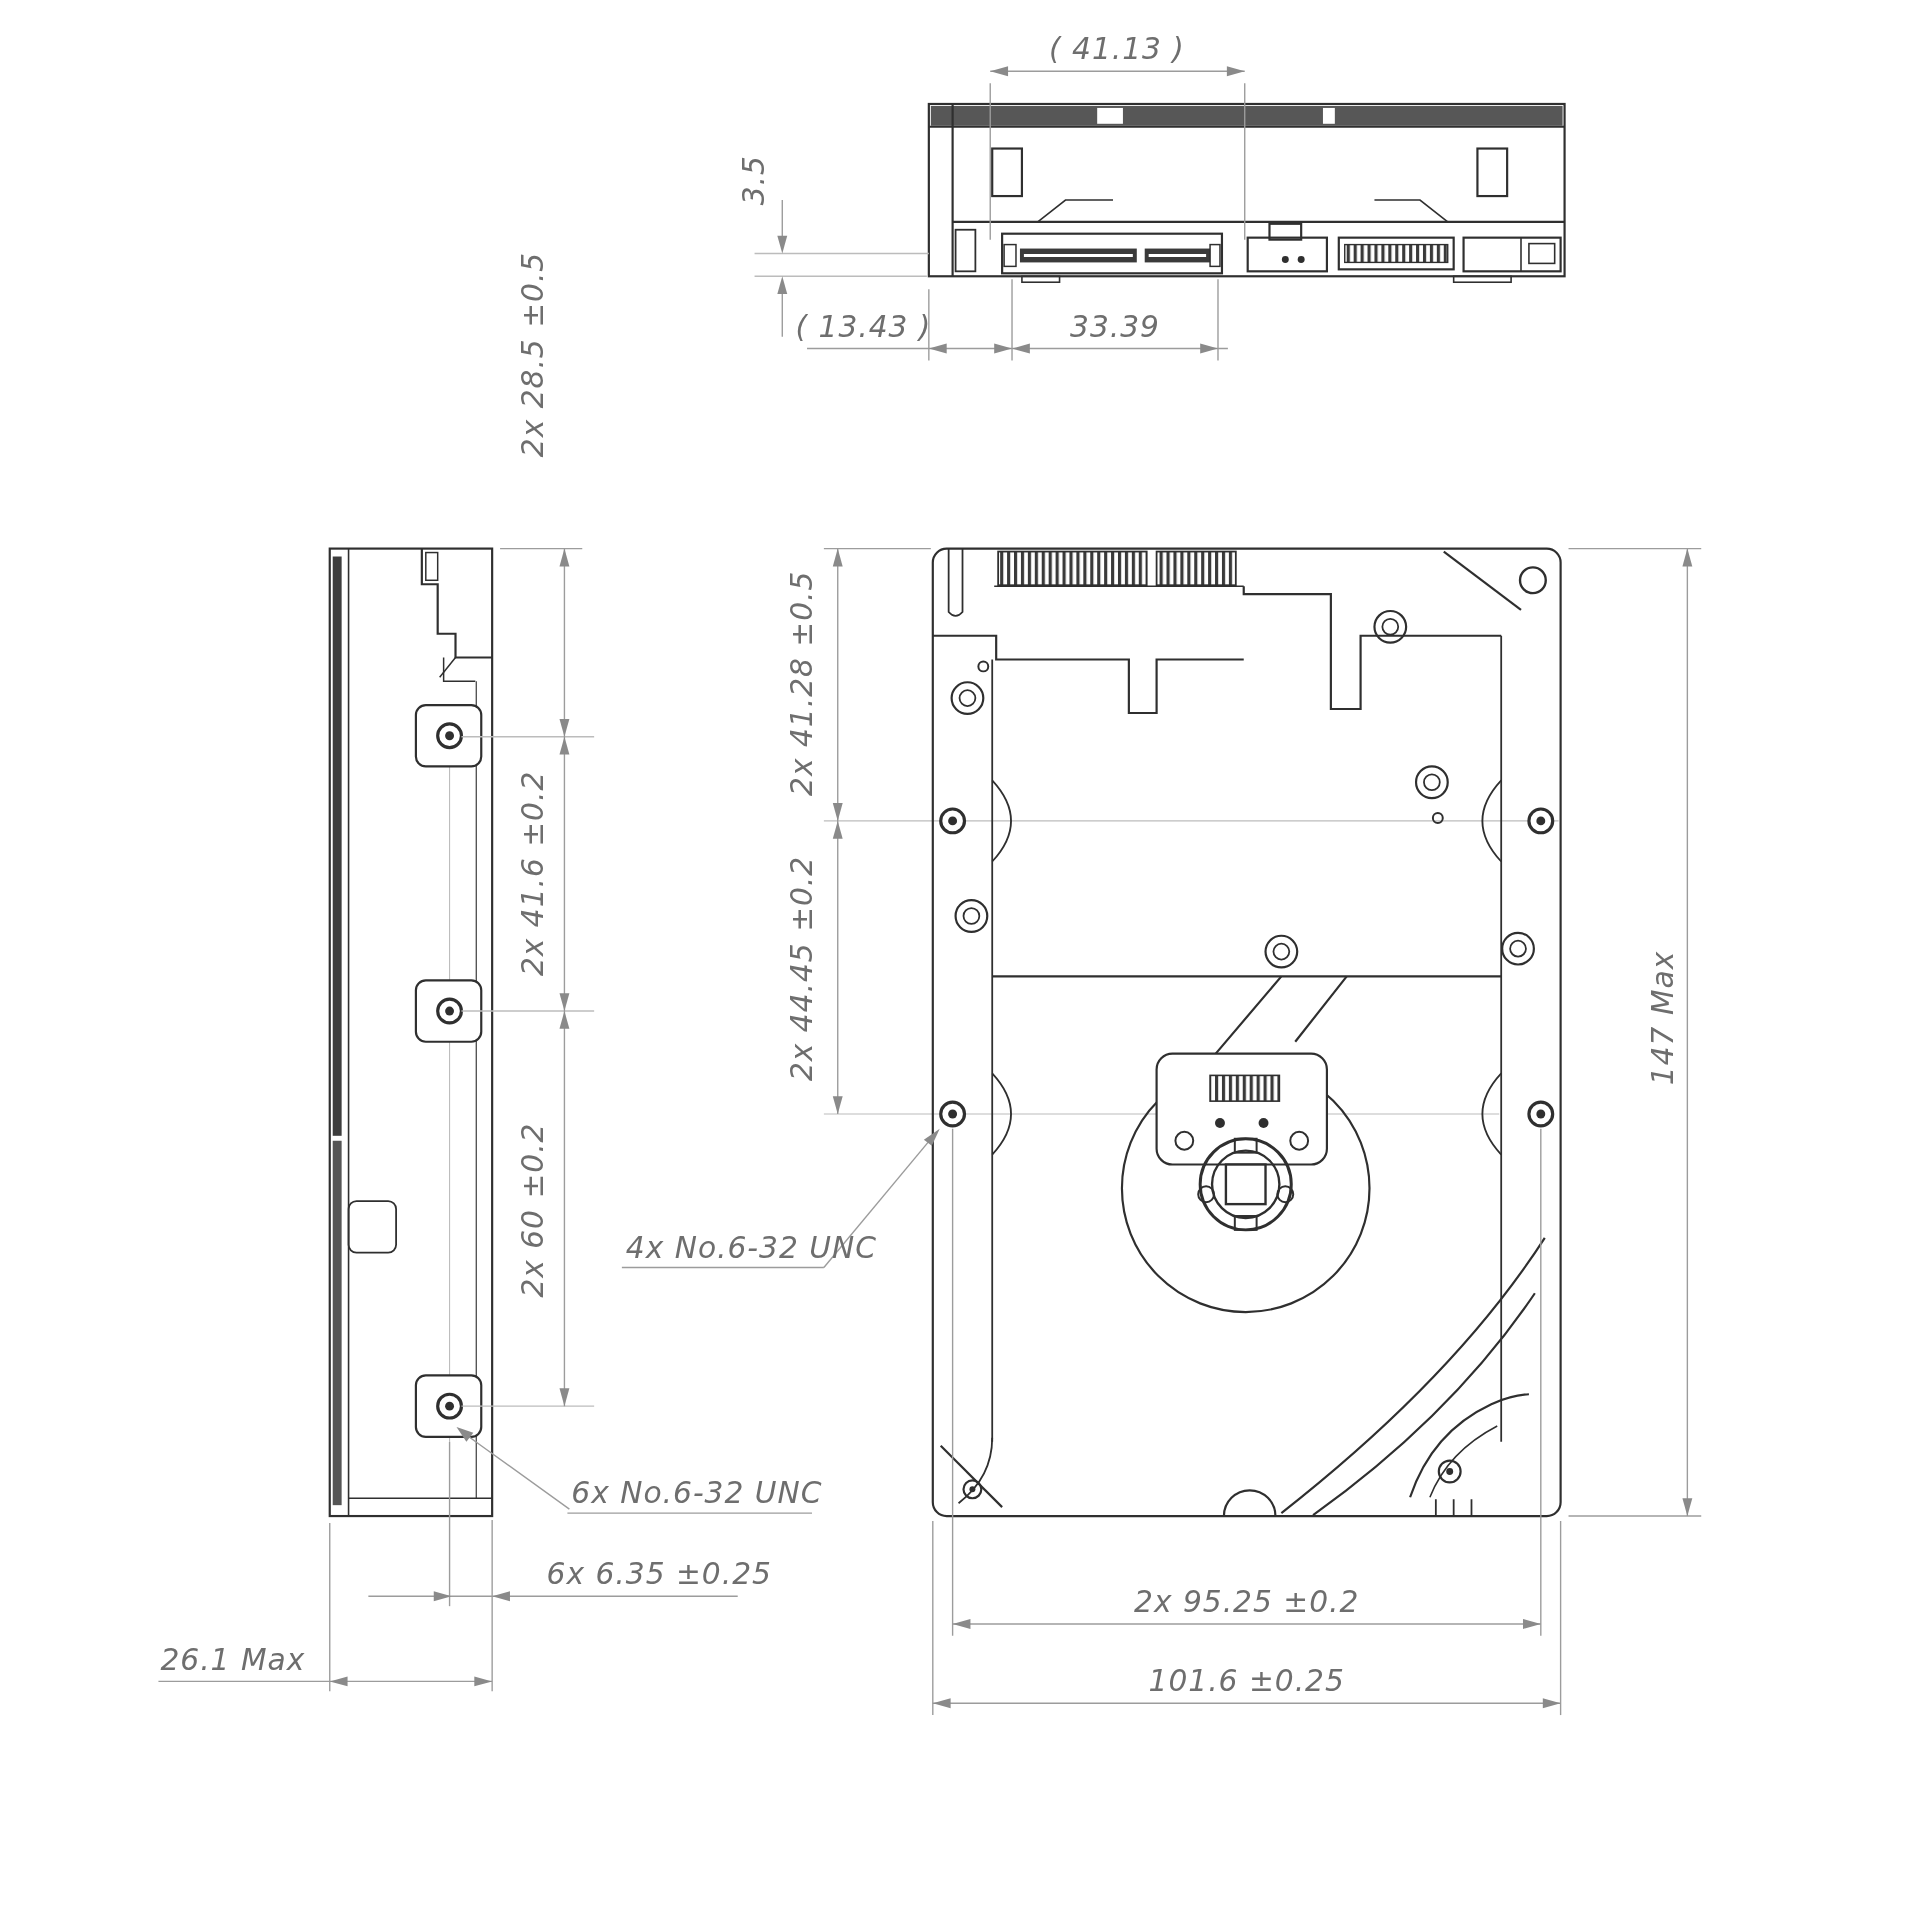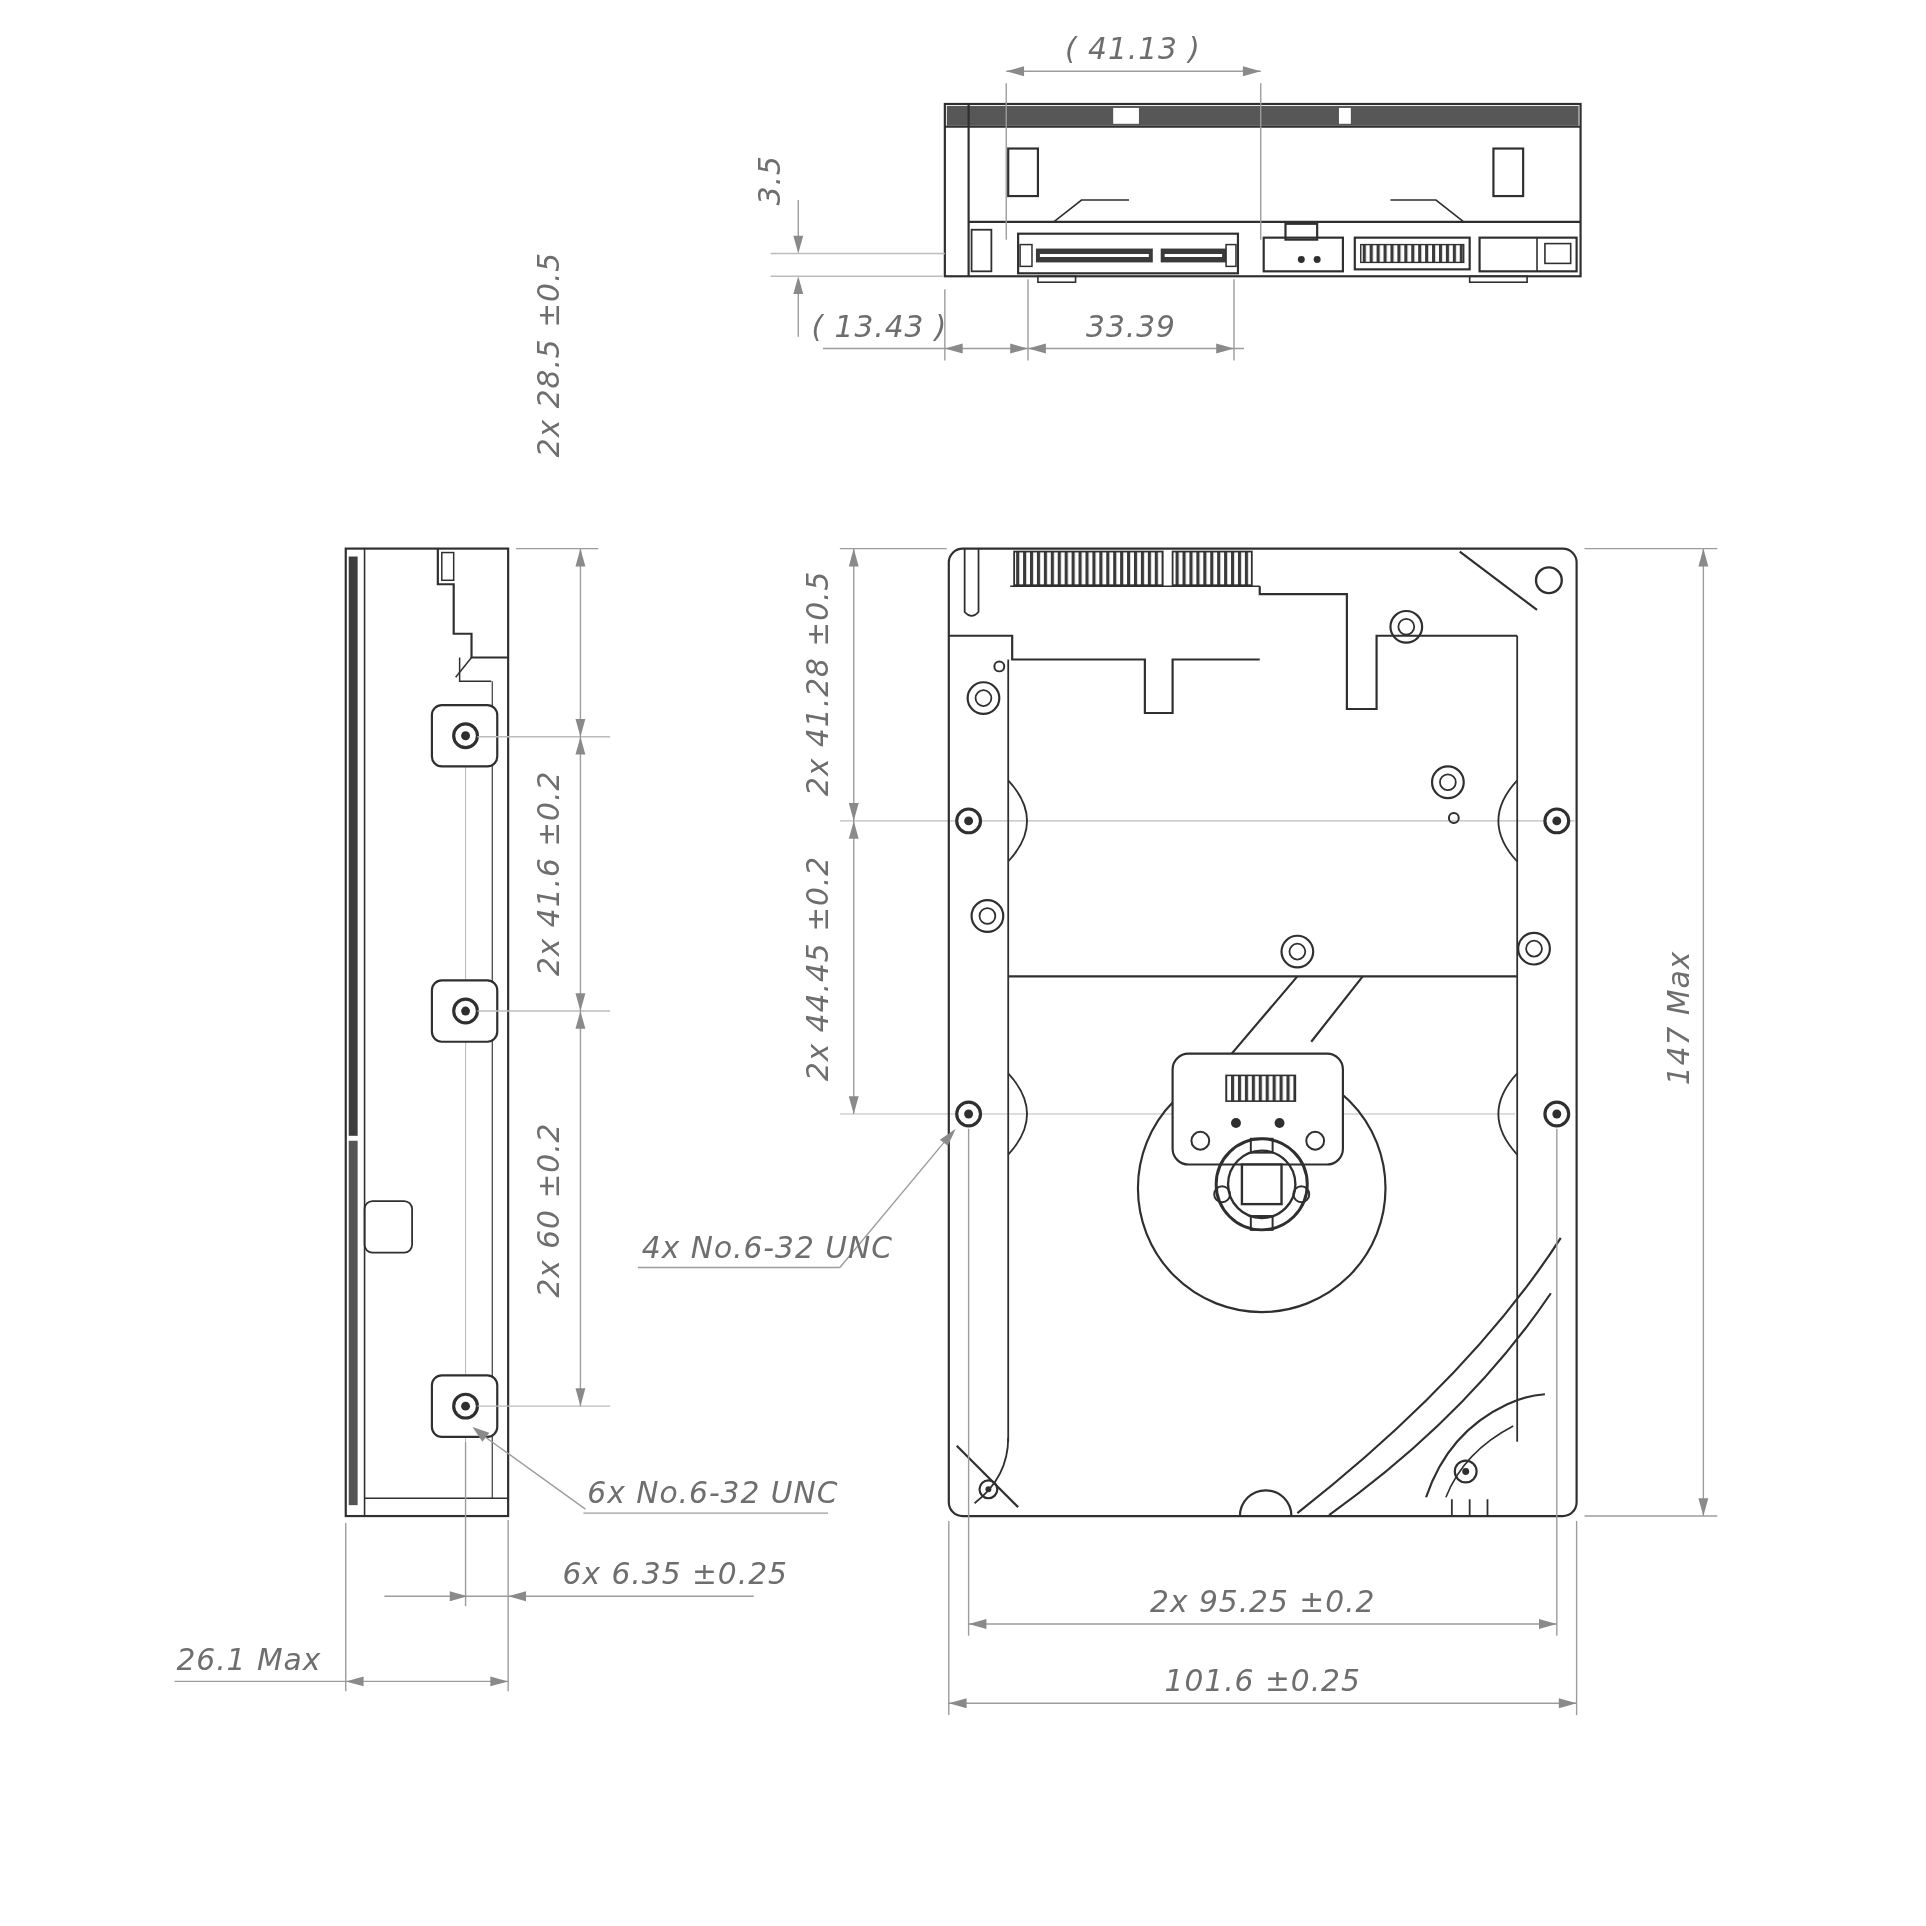--- a/index.html
+++ b/index.html
@@ -1,16 +1,16 @@
 <!DOCTYPE html>
 <html><head>
 <meta charset="utf-8">
 <style>
   html,body{margin:0;padding:0;background:#fff;}
-  .sheet{width:1900px;height:1927px;background:#ffffff;position:relative;overflow:hidden;padding-left:16px;}
+  .sheet{width:1900px;height:1927px;background:#ffffff;position:relative;overflow:hidden;}
   text{font-family:"DejaVu Sans",sans-serif;font-style:italic;}
   .dim{font-size:30px;fill:#6e6e6e;letter-spacing:1px;}
 </style>
 </head>
 <body>
 
 <div class="sheet">
 <svg width="1927" height="1927" viewBox="0 0 1946 1946">
   <defs>
     <pattern id="pins7" width="7" height="40" patternUnits="userSpaceOnUse">

